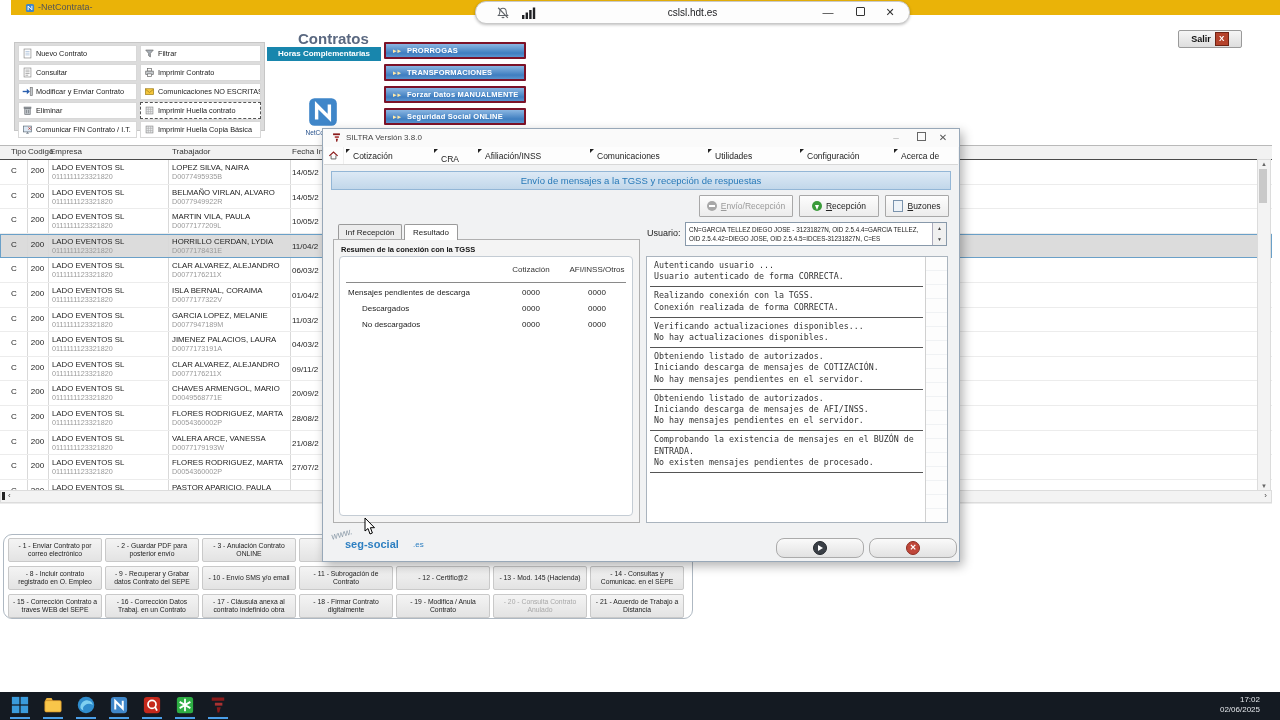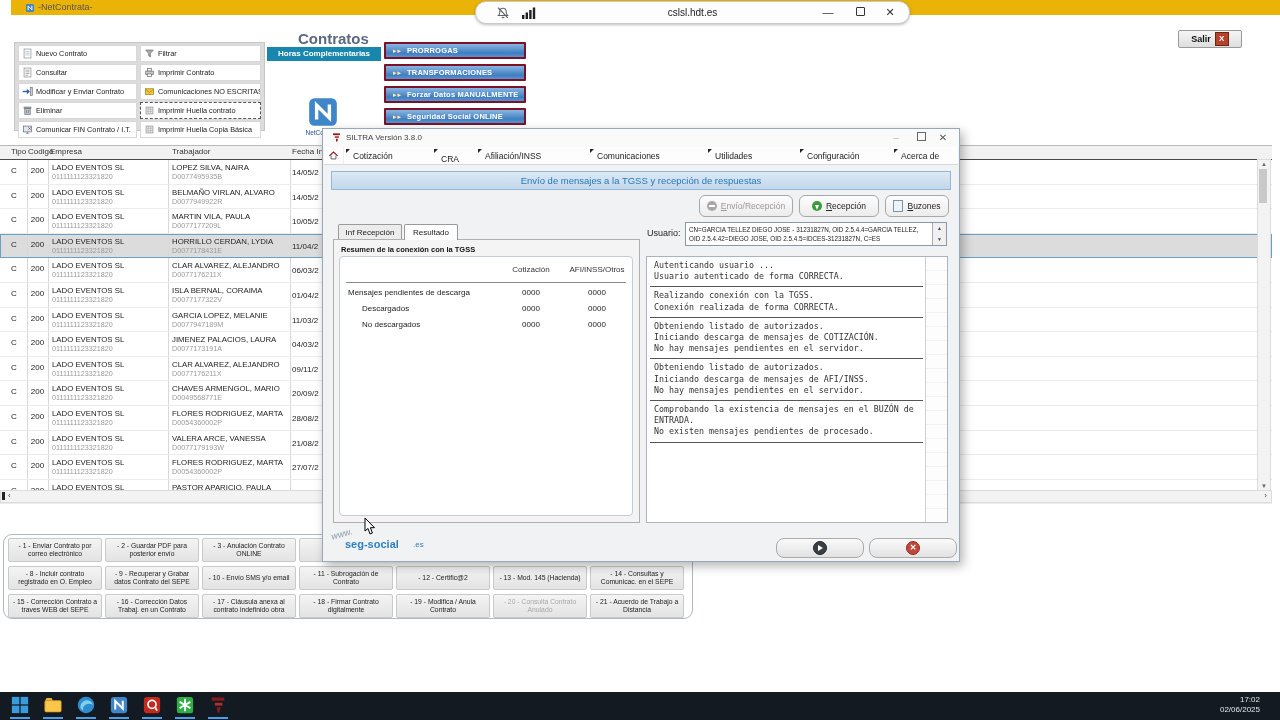--- a/index.html
+++ b/index.html
@@ -118,21 +118,21 @@
   .sl-menu-item{position:relative;height:100%;display:flex;align-items:center;padding-left:9px;
                 box-sizing:border-box;font-size:8.5px;color:#222;}
   .sl-menu-item::before{content:"";position:absolute;left:2px;top:2px;width:0;height:0;
                 border-top:4px solid #222;border-right:4px solid transparent;}
   .mi-0{width:88px;} .mi-1{width:44px;align-items:flex-end;} .mi-2{width:112px;} .mi-3{width:118px;}
   .mi-4{width:92px;} .mi-5{width:94px;} .mi-6{width:64px;}
 
   #sl-banner{left:8px;top:42px;width:618px;height:17px;border:1px solid #93b6d6;
              background:linear-gradient(#dce9f5,#c2d7ea);text-align:center;font-size:9.5px;color:#2779b8;line-height:17px;}
   .sl-actbtn{position:absolute;top:66px;height:22px;background:linear-gradient(#fdfdfd,#ececec);
-             border:1px solid #a8a8a8;border-radius:6px;display:flex;align-items:center;justify-content:center;gap:4px;
+             border:1px solid #a8a8a8;border-radius:1px;display:flex;align-items:center;justify-content:center;gap:4px;
              font-size:8.5px;color:#222;box-sizing:border-box;}
   .sl-actbtn .t{display:block;}
   .sl-actbtn .t::first-letter{text-decoration:underline;}
   #btn-envio{right:166px;width:94px;color:#9a9a9a;}
   #btn-recepcion{right:80px;width:80px;}
   #btn-buzones{right:10px;width:64px;}
   .mini-circle{width:10px;height:10px;border-radius:50%;display:inline-block;position:relative;}
   .mc-gray{background:#a8a8a8;} .mc-green{background:#3a9b3a;}
   .mini-circle::after{content:"";position:absolute;}
   .mc-gray::after{left:2px;top:4px;width:6px;height:2px;background:#fff;}
@@ -795,20 +795,22 @@
           <div>▼</div>
         </div>
     </div>
     <div class="abs" id="sl-log">
       <div id="log-entries" style="margin-right:21px;">
 
       <div class="log-entry">Autenticando usuario ...
 Usuario autenticado de forma CORRECTA.</div>
           <div class="log-entry">Realizando conexión con la TGSS.
 Conexión realizada de forma CORRECTA.</div>
+          <div class="log-entry">Verificando actualizaciones disponibles...
+No hay actualizaciones disponibles.</div>
           <div class="log-entry">Obteniendo listado de autorizados.
 Iniciando descarga de mensajes de COTIZACIÓN.
 No hay mensajes pendientes en el servidor.</div>
           <div class="log-entry">Obteniendo listado de autorizados.
 Iniciando descarga de mensajes de AFI/INSS.
 No hay mensajes pendientes en el servidor.</div>
           <div class="log-entry">Comprobando la existencia de mensajes en el BUZÓN de ENTRADA.
 No existen mensajes pendientes de procesado.</div>
         </div>
       <div id="log-strip"></div>

